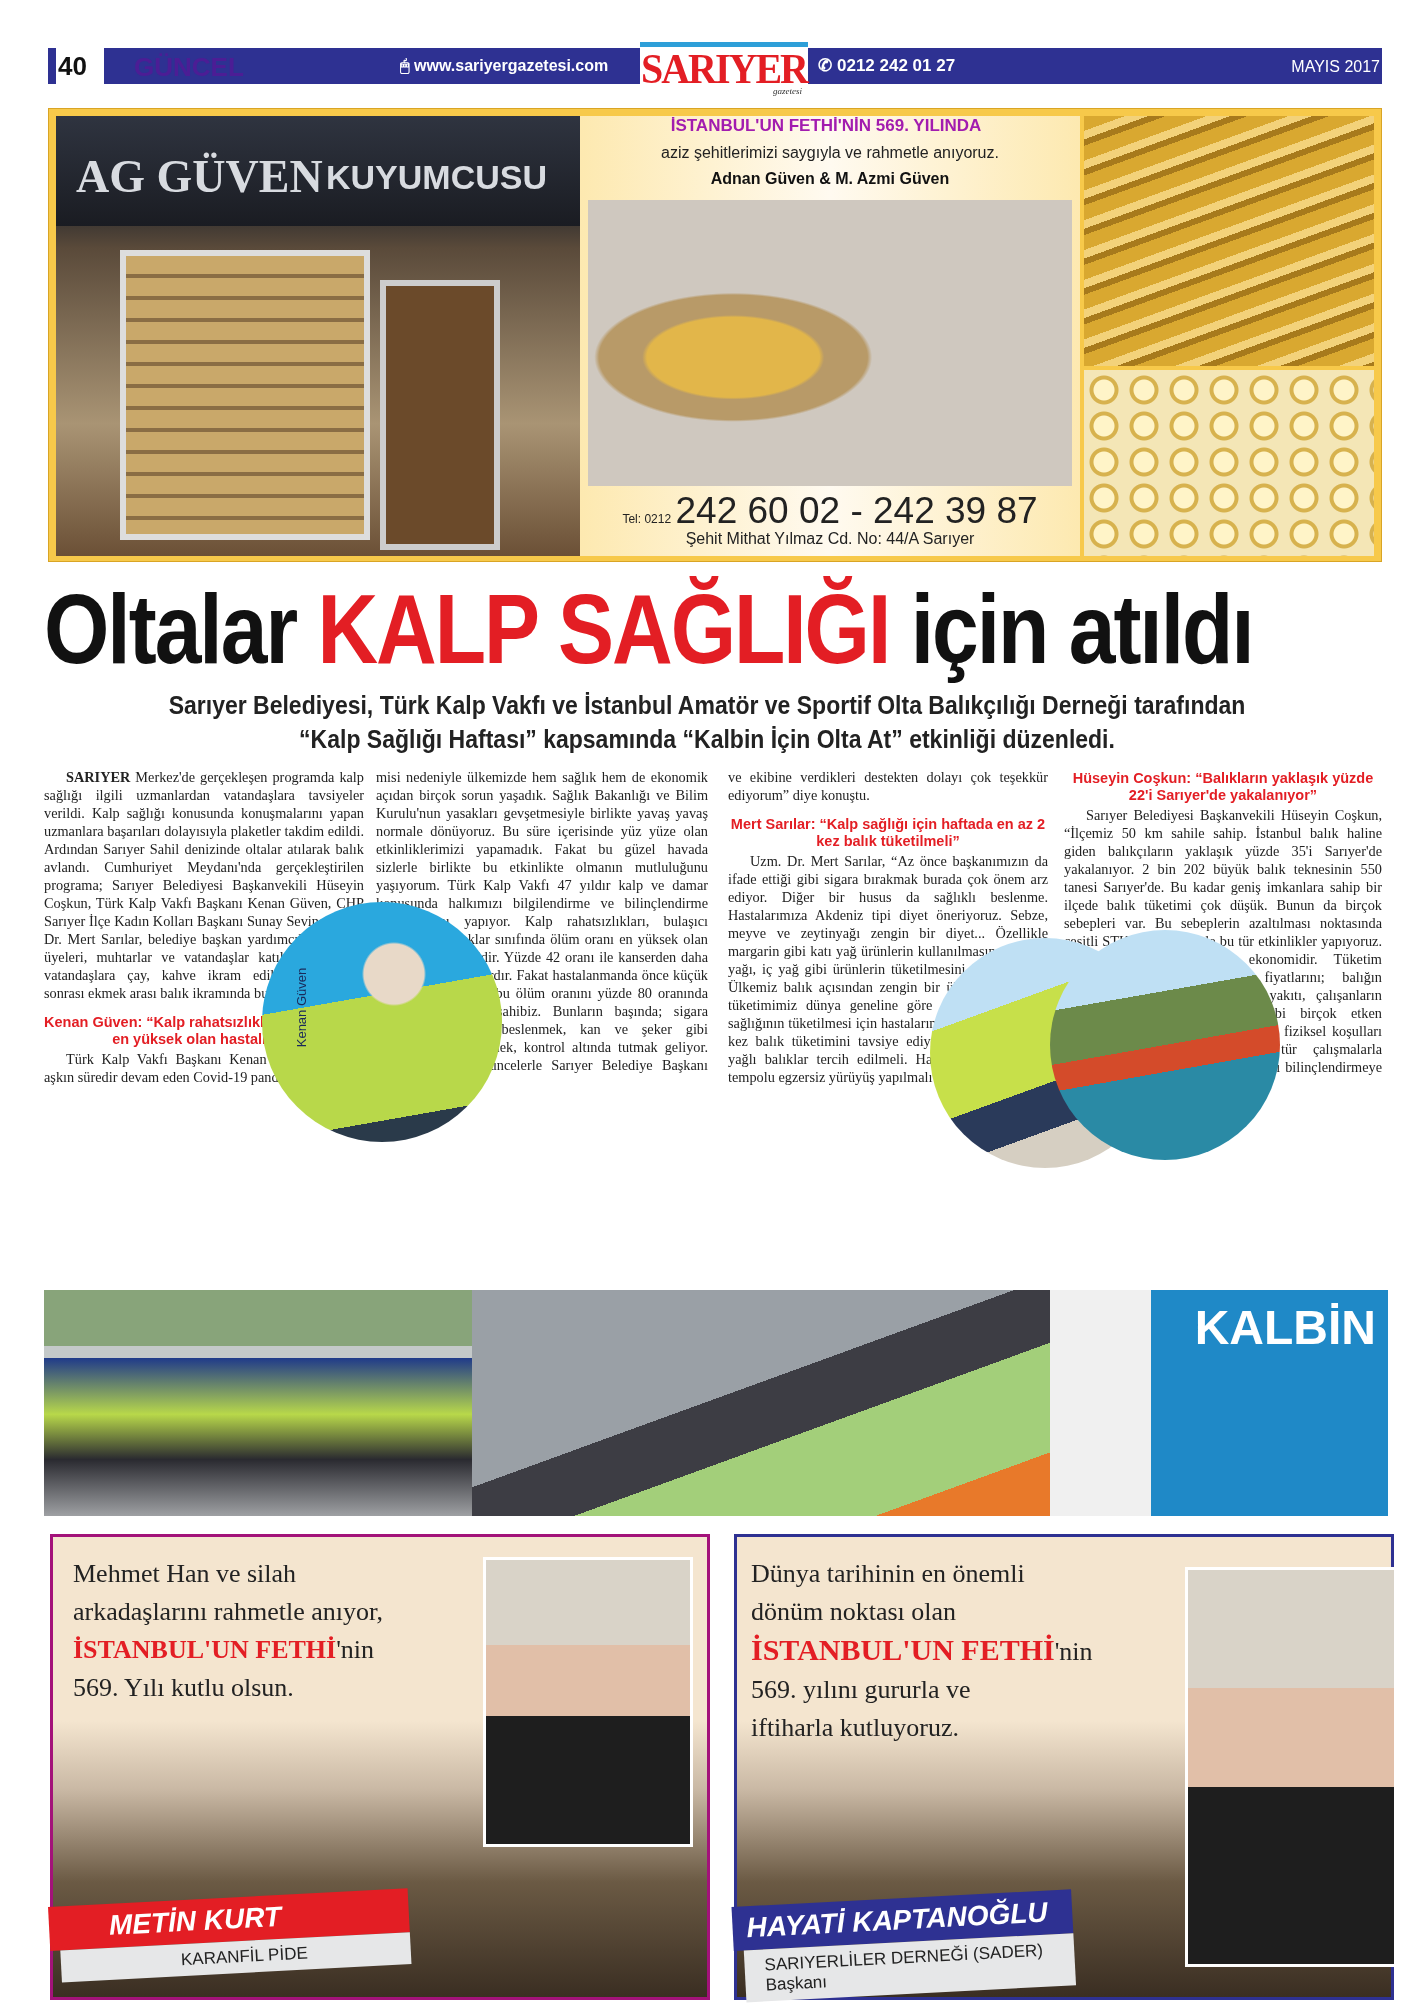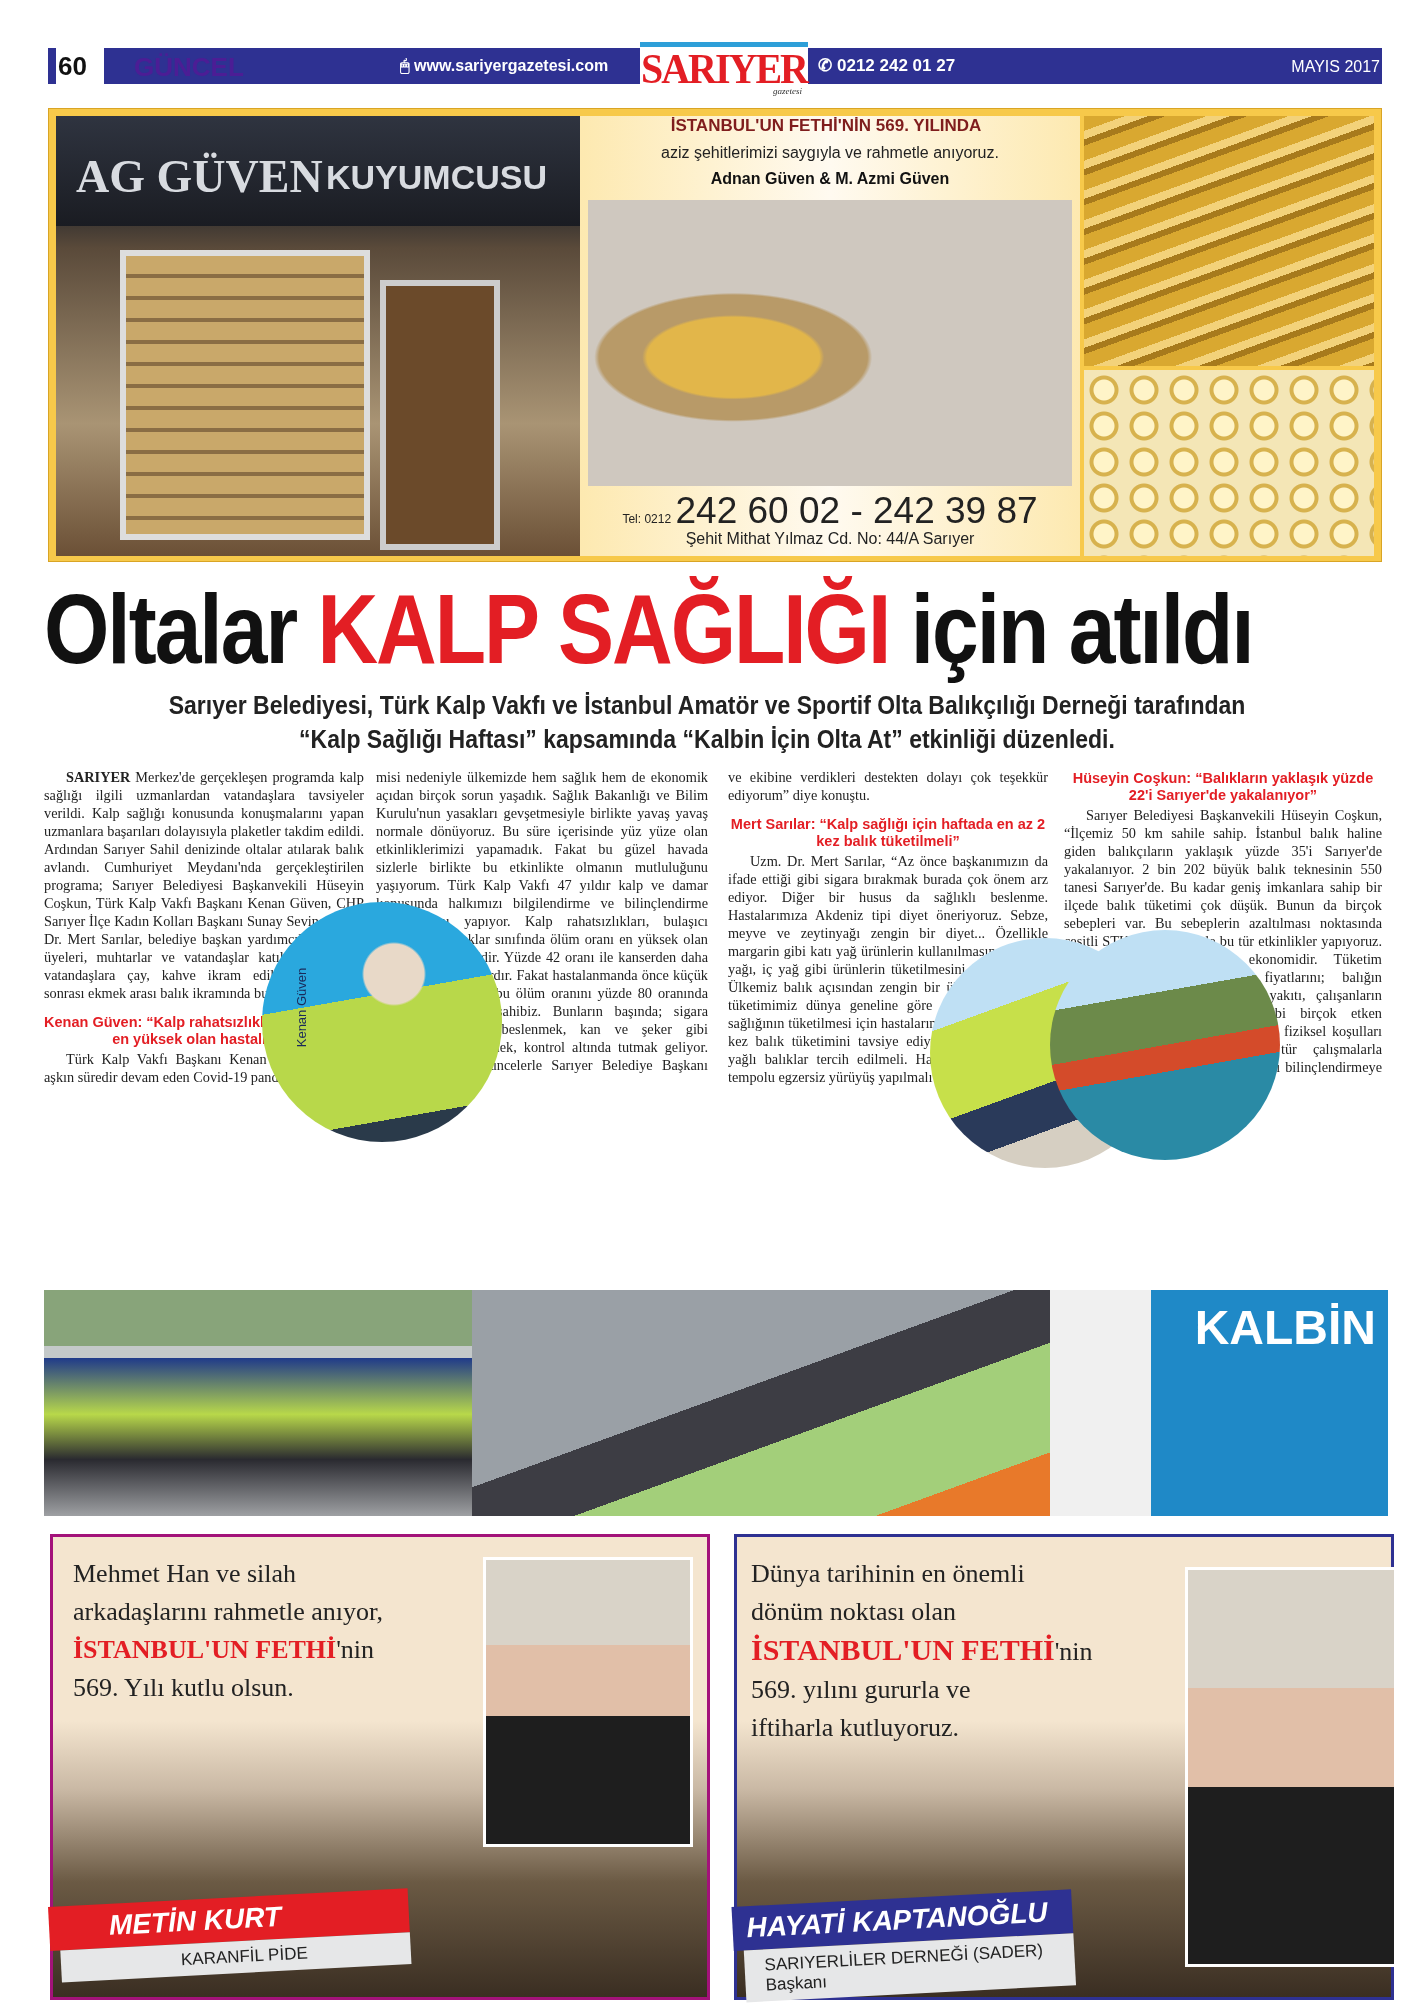--- a/index.html
+++ b/index.html
@@ -17,21 +17,21 @@
   .phone{left:818px;top:48px;font:bold 17px "Liberation Sans",sans-serif;color:#fff;line-height:36px}
   .date{right:34px;top:48px;font:16px "Liberation Sans",sans-serif;color:#fff;line-height:38px}
   
   .ad{left:48px;top:108px;width:1334px;height:454px;background:#f7c94a;border:1px solid #d9a425}
   .shop{left:56px;top:116px;width:524px;height:440px;background:linear-gradient(180deg,#3a3a3e 0,#2a2a2c 20%,#5a4a3a 30%,#a99474 70%,#6b5036 100%)}
   .shopsign{left:56px;top:116px;width:524px;height:110px;background:linear-gradient(180deg,#2f3440,#1a1c22)}
   .shopsign span{position:absolute;font:bold 46px "Liberation Serif",serif;color:#d8dbe0;top:34px}
   .win{left:120px;top:250px;width:250px;height:290px;background:repeating-linear-gradient(180deg,#c9a86a 0 18px,#8a6d44 18px 22px);border:6px solid #ddd}
   .door{left:380px;top:280px;width:120px;height:270px;background:#6b4a2a;border:6px solid #ccc}
   .adtext{left:580px;top:116px;width:500px;height:440px;background:linear-gradient(90deg,#fde9b0,#fffaf0 50%,#fde9b0)}
-  .ad-h{left:580px;top:116px;width:492px;text-align:center;font:bold 17px "Liberation Sans",sans-serif;color:#7f1d1d}
+  .ad-h{left:580px;top:116px;width:492px;text-align:center;font:bold 17px "Liberation Sans",sans-serif;color:#a21caf}
   .ad-s{left:580px;top:144px;width:500px;text-align:center;font:16px "Liberation Sans",sans-serif;color:#222}
   .ad-n{left:580px;top:170px;width:500px;text-align:center;font:bold 16px "Liberation Sans",sans-serif;color:#111}
   .jewel{left:588px;top:200px;width:484px;height:286px;background:radial-gradient(ellipse at 30% 55%,#e2b64a 0 18%,#b89a68 19% 28%,#cfc8bf 29%),radial-gradient(ellipse at 75% 60%,#d9ad3f 0 15%,transparent 16%);}
   .ad-tel{left:580px;top:490px;width:500px;text-align:center;color:#222;font-family:"Liberation Sans",sans-serif}
   .ad-tel .small{font-size:12px}
   .ad-tel .big{font-size:37px}
   .ad-addr{left:580px;top:530px;width:500px;text-align:center;font:16px "Liberation Sans",sans-serif;color:#222}
   .gold1{left:1084px;top:116px;width:290px;height:250px;background:repeating-linear-gradient(160deg,#d9a830 0 14px,#f3d27a 14px 22px,#a77a1c 22px 28px)}
   .gold2{left:1084px;top:370px;width:290px;height:186px;background:radial-gradient(circle at 20px 20px,#fff4c8 0 10px,#d7b24e 11px 14px,#f4e6b6 15px) 0 0/40px 36px}
   
@@ -62,21 +62,21 @@
   .namebar{transform:rotate(-3deg);transform-origin:left center}
   .nb-red{background:#e31e24;color:#fff;font:italic bold 28px "Liberation Sans",sans-serif;padding:6px 0 6px 60px}
   .nb-blue{background:#2e3192;color:#fff;font:italic bold 28px "Liberation Sans",sans-serif;padding:6px 0 6px 14px}
   .nb-grey{background:#e6e7e8;color:#222;font:17px "Liberation Sans",sans-serif;padding:6px 0 6px 120px}
 </style>
 </head>
 <body>
 
 <div class="abs hbar"></div>
 <div class="abs pnum">
-    <span>60</span>
+    <span>40</span>
   </div>
 <div class="abs sect">GÜNCEL</div>
 <div class="abs url"><span>🖱 </span><span>www.sariyergazetesi.com</span></div>
 <div class="abs logo">
   <div style="height:5px;background:#2e9fd8"></div>
   <b>SARIYER</b>
     <i>gazetesi</i>
 </div>
 <div class="abs phone"><span>✆ </span><span>0212 242 01 27</span></div>
 <div class="abs date">MAYIS 2017</div>

